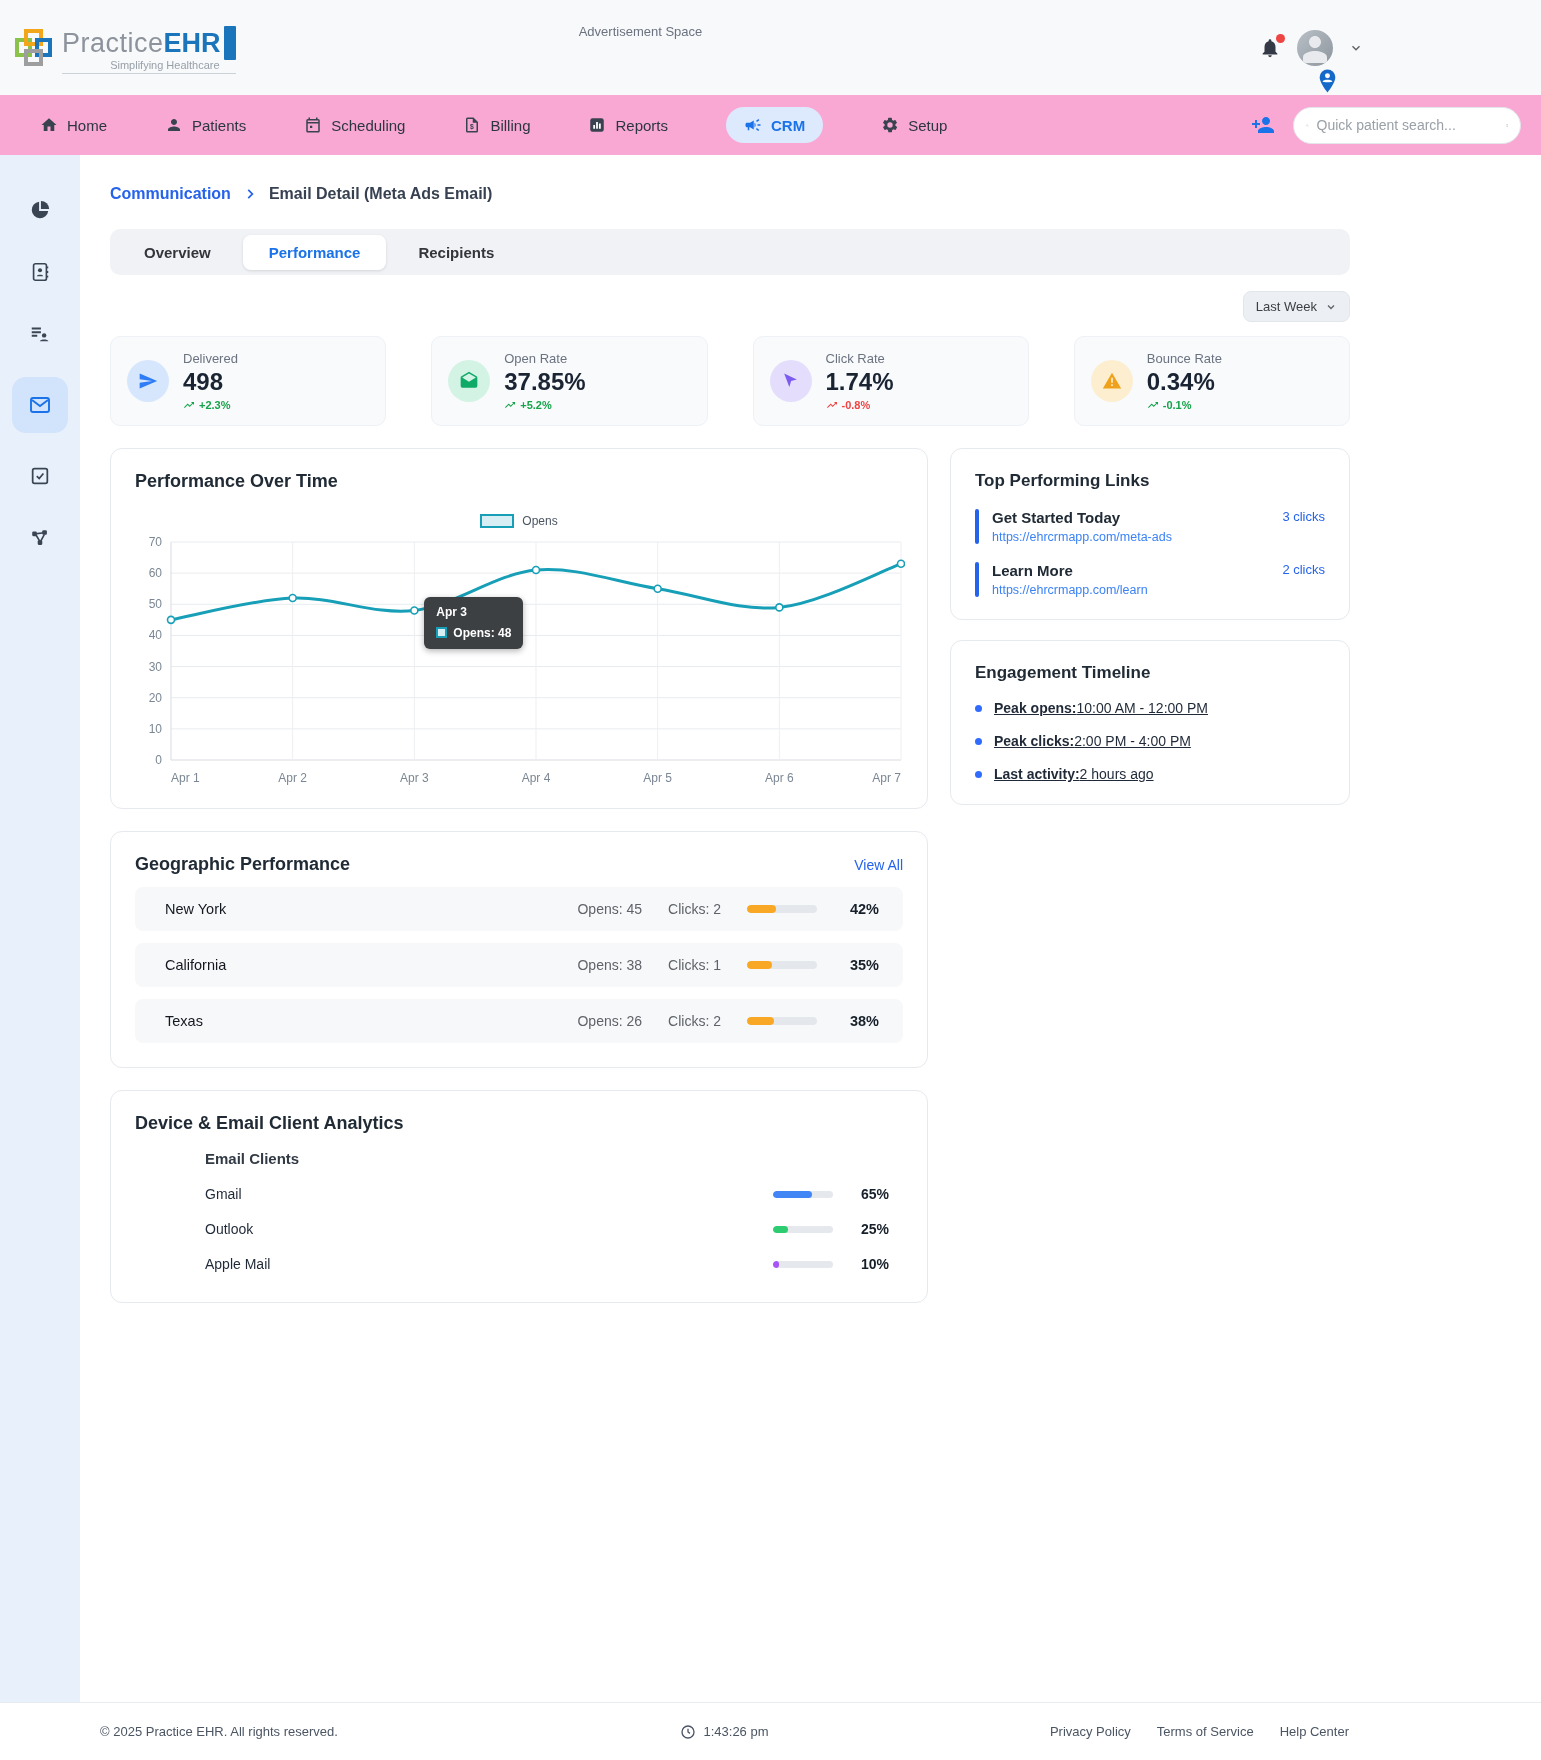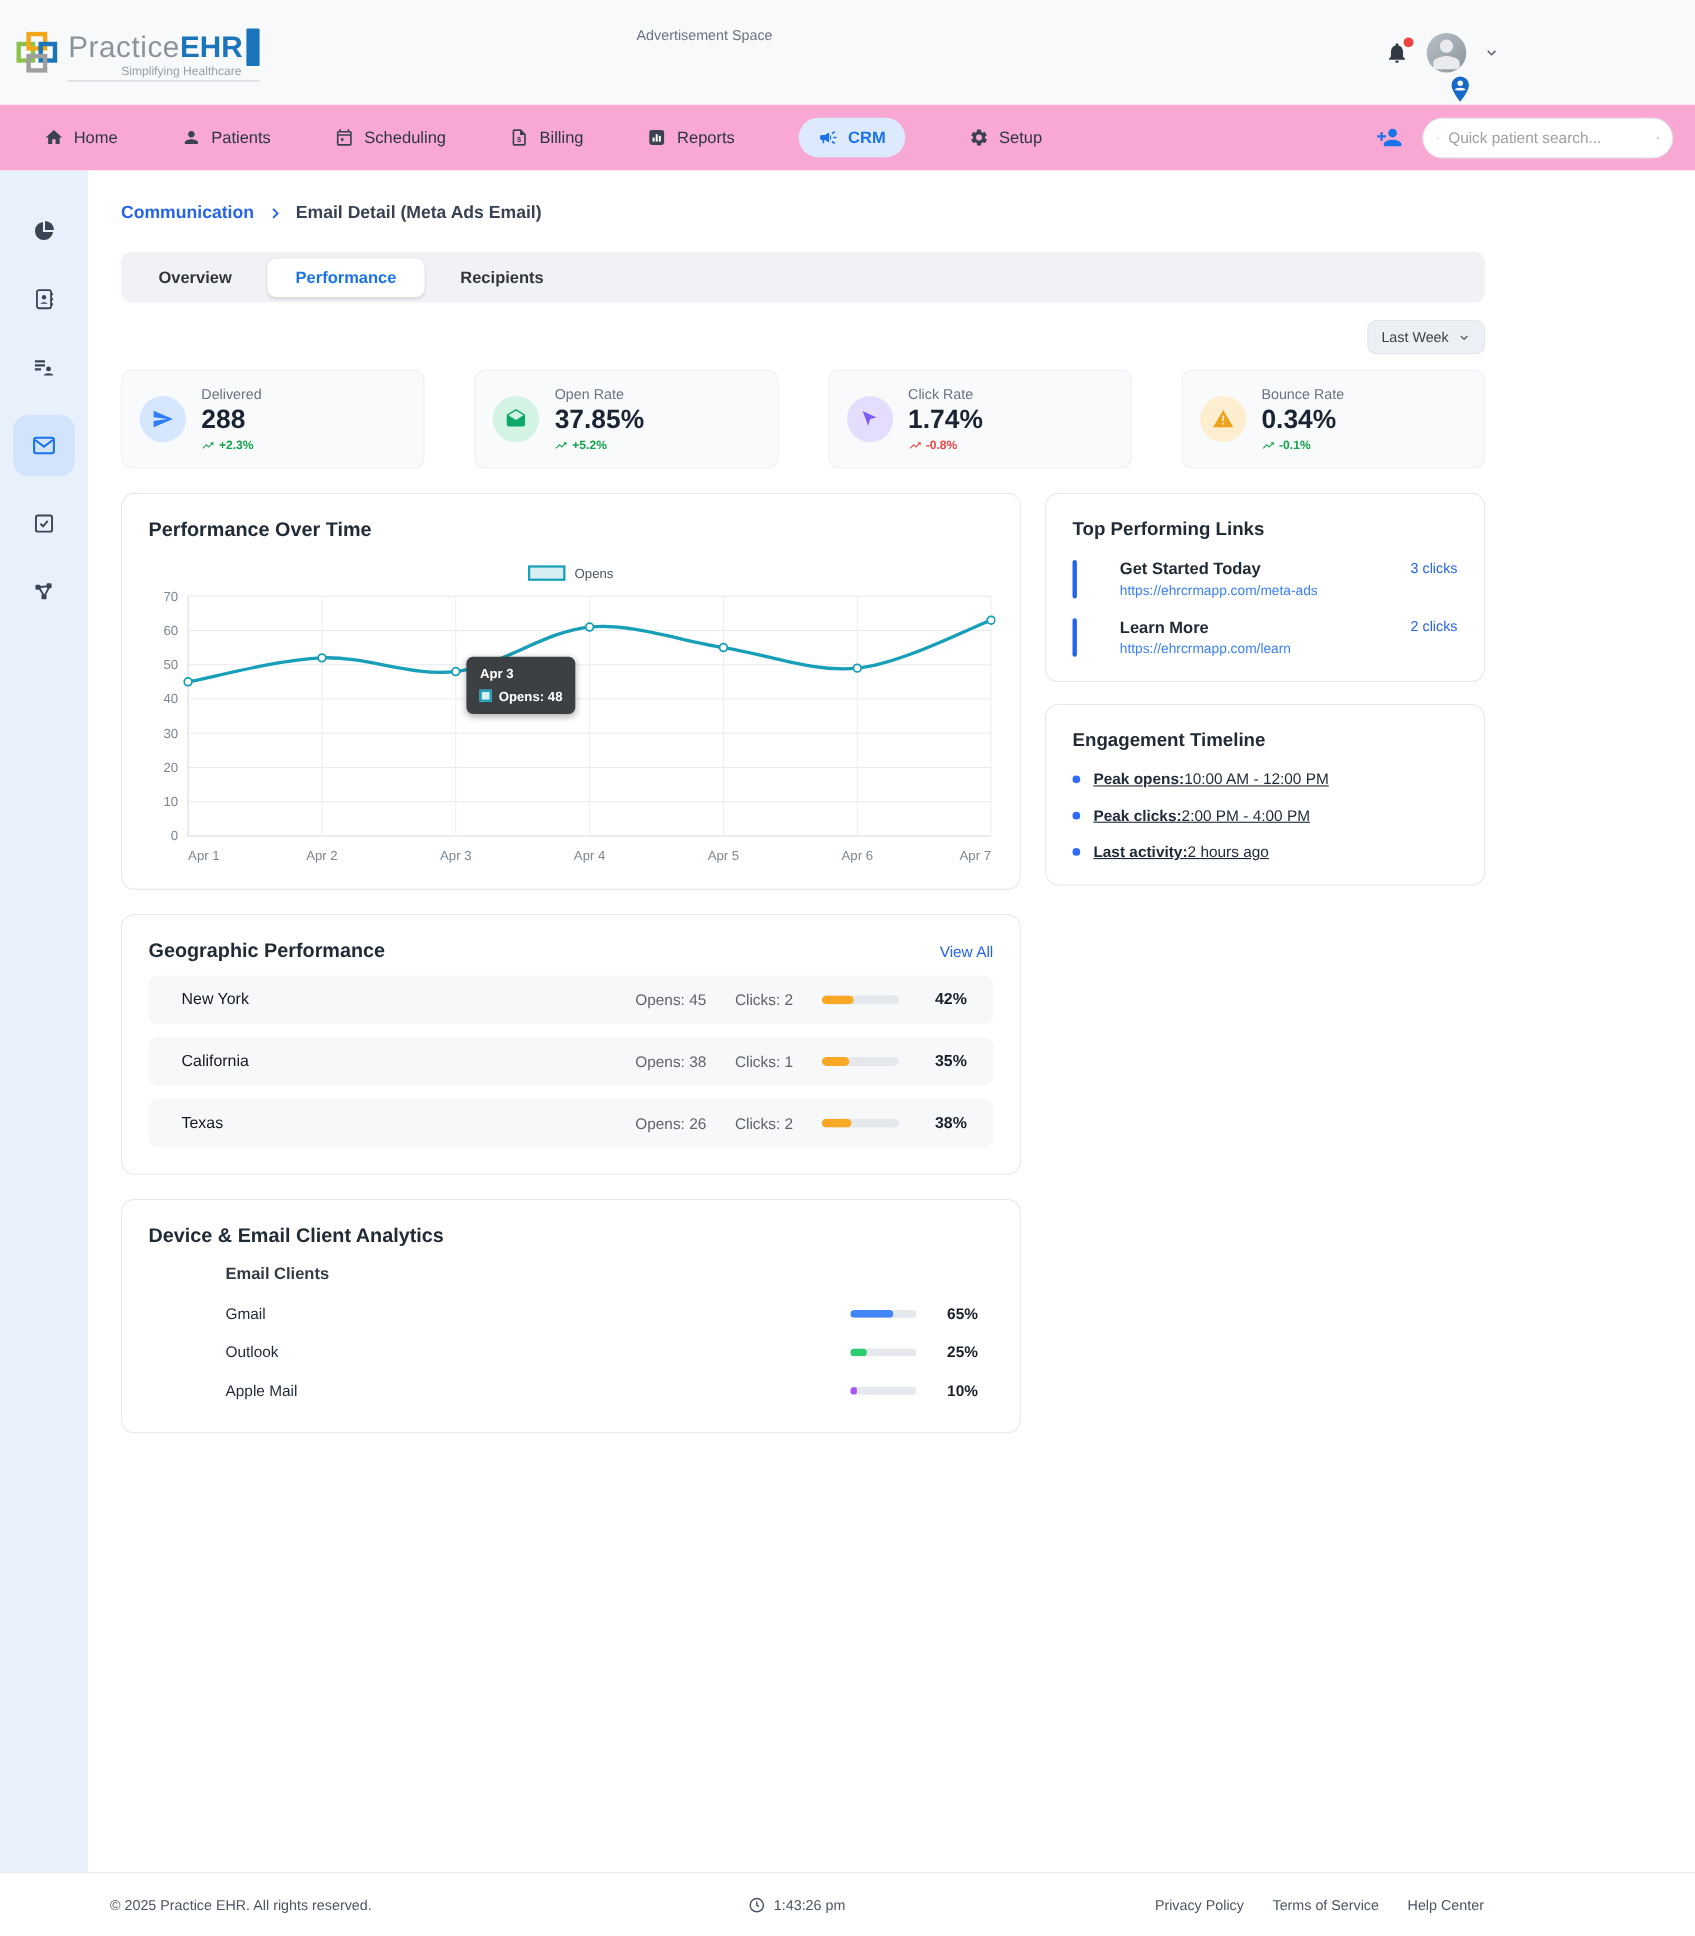--- a/index.html
+++ b/index.html
@@ -73,21 +73,21 @@
   .legend-box { width:34px; height:14px; background:#d7eef5; border:2px solid #179fb8; }
   .legend-label { font-size:12px; color:#4b5563; }
   .plot-wrap { position:relative; margin-top:6px; }
   .chart-tooltip { position:absolute; background:#3c4043; border-radius:6px; padding:8px 12px 9px; color:#fff; pointer-events:none; box-shadow:0 2px 6px rgba(0,0,0,.3); z-index:5; }
   .tt-title { font-size:12px; font-weight:bold; }
   .tt-row { display:flex; align-items:center; gap:6px; margin-top:7px; font-size:12px; font-weight:600; white-space:nowrap; }
   .tt-swatch { width:11px; height:11px; background:#d7eef5; border:2px solid #179fb8; display:inline-block; }
 
   .rightcol { width:400px; display:flex; flex-direction:column; gap:20px; }
   .links-card, .timeline-card { padding:22px 24px; }
-  .link-item { display:flex; margin-top:18px;gap:26px; }
+  .link-item { display:flex; margin-top:18px; }
   .link-bar { width:4px; border-radius:2px; background:#2563eb; margin-right:13px; flex:none; }
   .link-title { font-size:15px; font-weight:600; color:#212b36; }
   .link-url { font-size:12.5px; color:#3b82f6; margin-top:4px; }
   .link-clicks { margin-left:auto; font-size:13px; font-weight:500; color:#2563eb; white-space:nowrap; }
   .tl-item { display:flex; align-items:center; gap:12px; margin-top:17px; font-size:14px; color:#1f2937;text-decoration:underline; }
   .tl-dot { width:7px; height:7px; border-radius:50%; background:#2f6bff; flex:none; }
   .tl-label { font-weight:700; }
 
   
   .geo-card { width:818px; margin-top:22px; padding:22px 24px 24px; }
@@ -317,21 +317,21 @@
 
         <div class="stats">
           <div class="stat-card">
             <div class="stat-icon" style="background: rgb(214, 230, 253);">
               <svg width="20" height="20" viewBox="0 0 24 24" fill="#2f7df6">
                   <path d="M2.01 21L23 12 2.01 3 2 10l15 2-15 2z"></path>
                 </svg>
             </div>
             <div>
               <div class="stat-label">Delivered</div>
-              <div class="stat-value">288</div>
+              <div class="stat-value">498</div>
               <div class="stat-trend up">
                 <svg width="12" height="12" viewBox="0 0 24 24" fill="currentColor">
                     <path d="M16 6l2.29 2.29-4.88 4.88-4-4L2 16.59 3.41 18l6-6 4 4 6.3-6.29L22 12V6z"></path>
                   </svg>
                 <span>+2.3%</span>
               </div>
             </div>
           </div>
           <div class="stat-card">
             <div class="stat-icon" style="background: rgb(211, 243, 228);">

